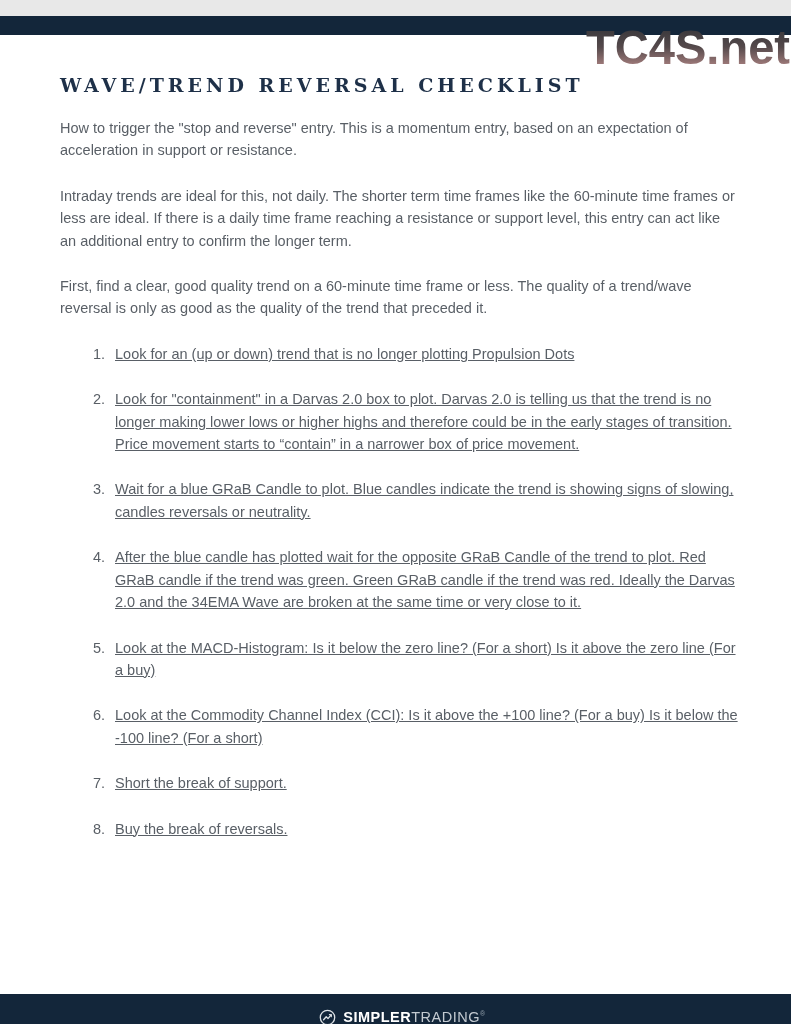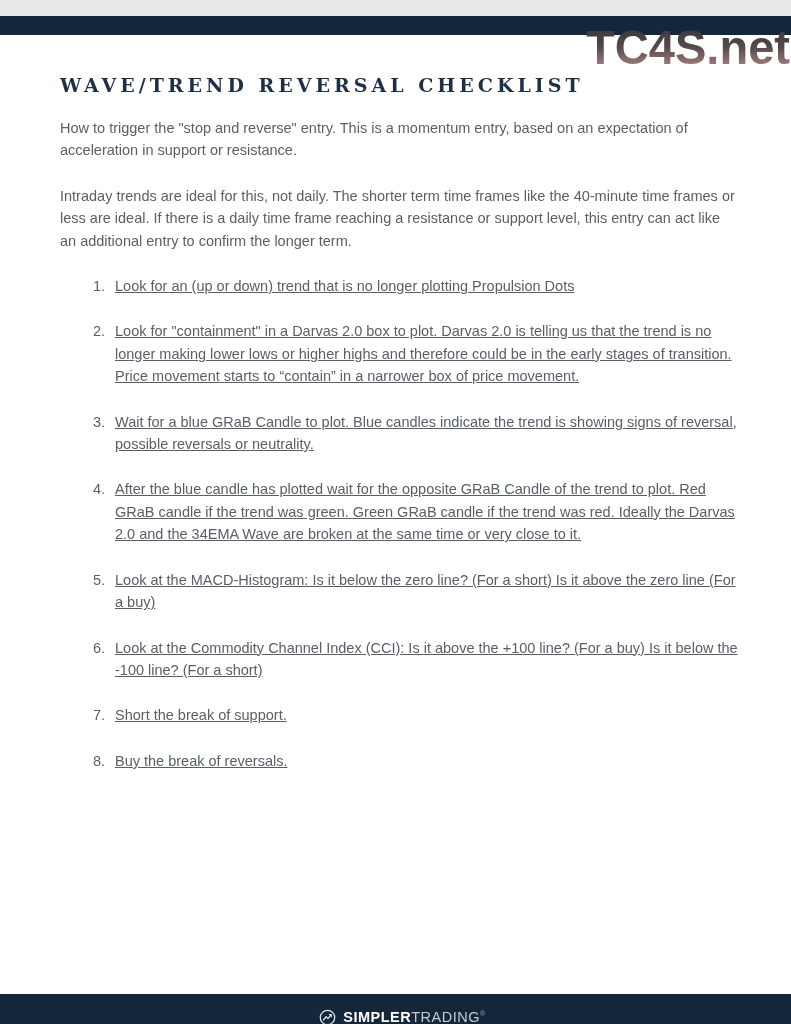--- a/index.html
+++ b/index.html
@@ -113,26 +113,27 @@
         </linearGradient>
       </defs>
       <text x="3" y="46" textLength="204" lengthAdjust="spacingAndGlyphs" font-family="'Liberation Sans', sans-serif" font-weight="bold" font-size="49" fill="url(#gradTop)">TC4S.net</text>
     </svg>
   </div>
 
   <div class="content">
     <h1 class="doc-title">WAVE/TREND REVERSAL CHECKLIST</h1>
 
     <p class="para">How to trigger the "stop and reverse" entry. This is a momentum entry, based on an expectation of acceleration in support or resistance.</p>
-    <p class="para">Intraday trends are ideal for this, not daily. The shorter term time frames like the 40-minute time frames or less are ideal. If there is a daily time frame reaching a resistance or support level, this entry can act like an additional entry to confirm the longer term.</p>
+    <p class="para">Intraday trends are ideal for this, not daily. The shorter term time frames like the 60-minute time frames or less are ideal. If there is a daily time frame reaching a resistance or support level, this entry can act like an additional entry to confirm the longer term.</p>
+    <p class="para">First, find a clear, good quality trend on a 60-minute time frame or less. The quality of a trend/wave reversal is only as good as the quality of the trend that preceded it.</p>
 
     <ol class="checklist">
       <li>Look for an (up or down) trend that is no longer plotting Propulsion Dots</li>
       <li>Look for "containment" in a Darvas 2.0 box to plot. Darvas 2.0 is telling us that the trend is no longer making lower lows or higher highs and therefore could be in the early stages of transition. Price movement starts to “contain” in a narrower box of price movement.</li>
-      <li>Wait for a blue GRaB Candle to plot. Blue candles indicate the trend is showing signs of reversal, possible reversals or neutrality.</li>
+      <li>Wait for a blue GRaB Candle to plot. Blue candles indicate the trend is showing signs of slowing, candles reversals or neutrality.</li>
       <li>After the blue candle has plotted wait for the opposite GRaB Candle of the trend to plot. Red GRaB candle if the trend was green. Green GRaB candle if the trend was red. Ideally the Darvas 2.0 and the 34EMA Wave are broken at the same time or very close to it.</li>
       <li>Look at the MACD-Histogram: Is it below the zero line? (For a short) Is it above the zero line (For a buy)</li>
       <li>Look at the Commodity Channel Index (CCI): Is it above the +100 line? (For a buy) Is it below the -100 line? (For a short)</li>
       <li>Short the break of support.</li>
       <li>Buy the break of reversals.</li>
     </ol>
   </div>
 
 
   <div class="footer-bar">

